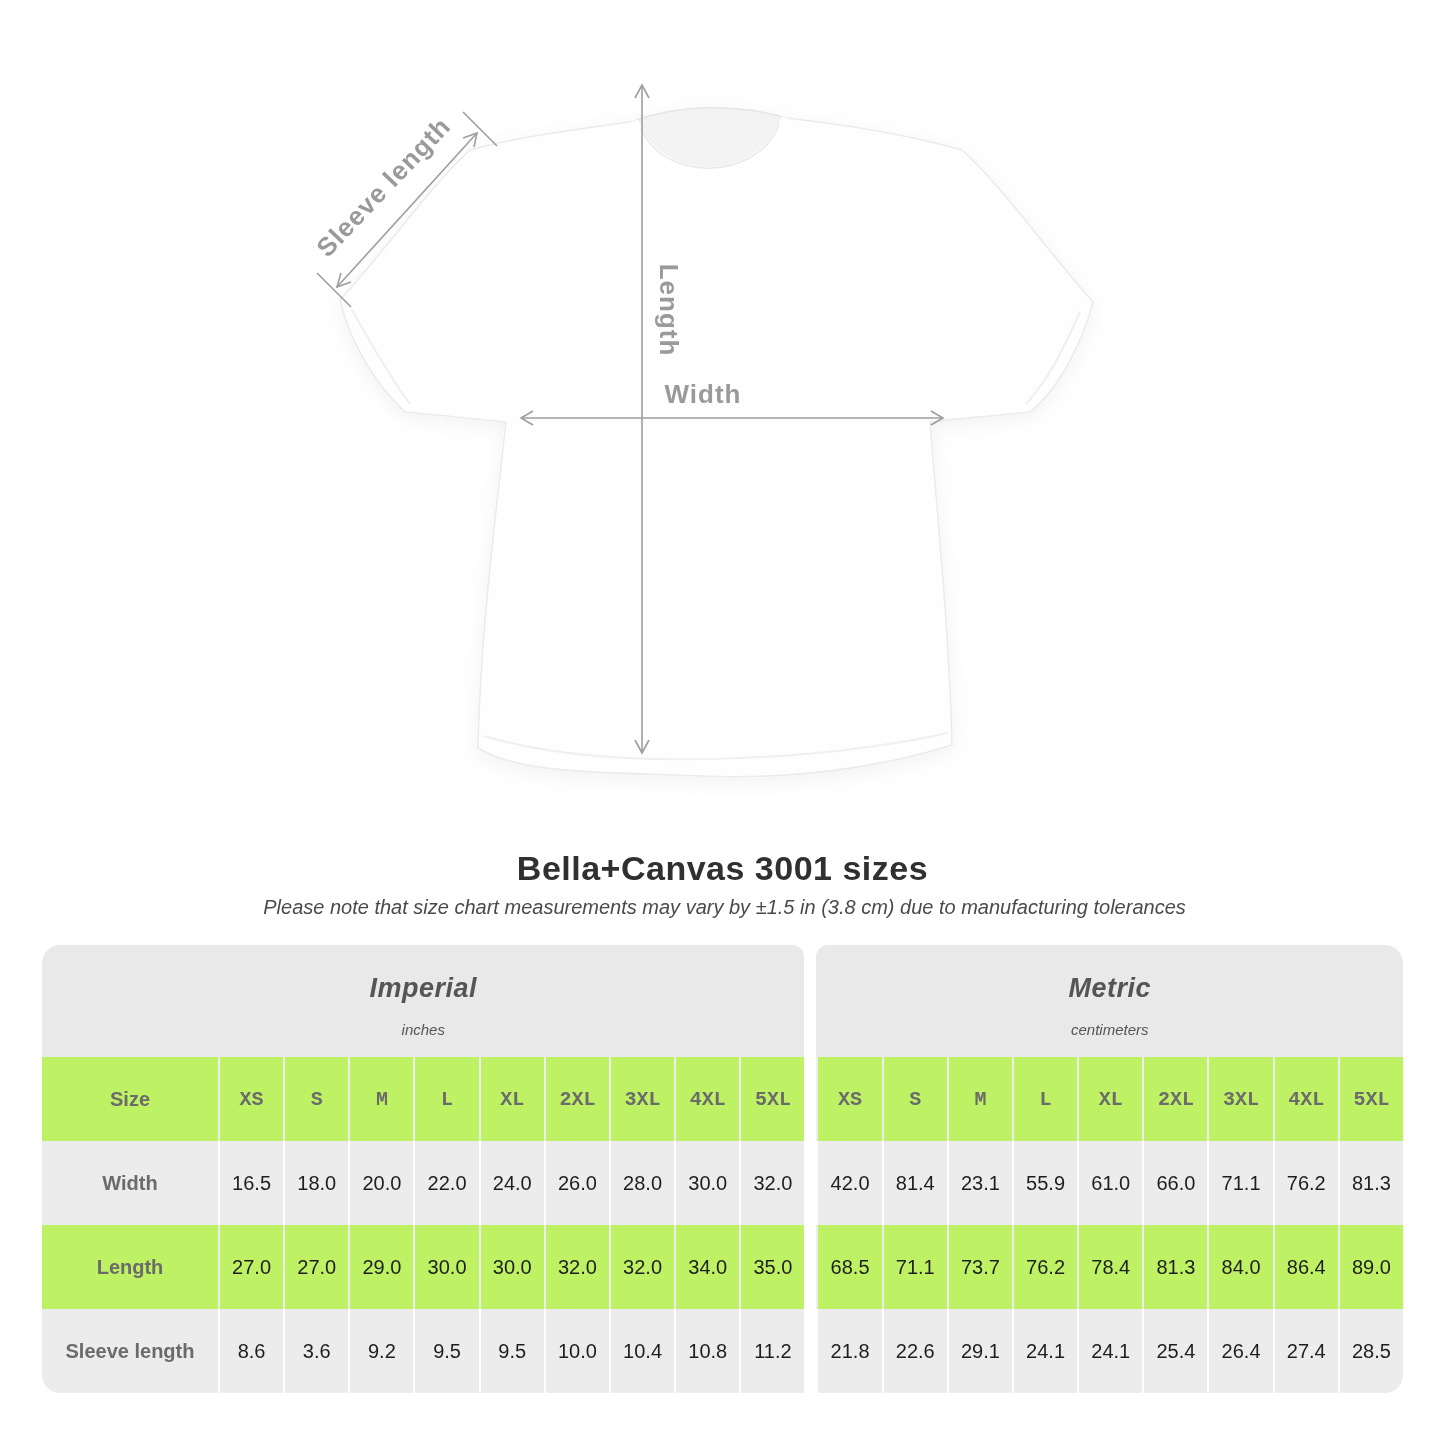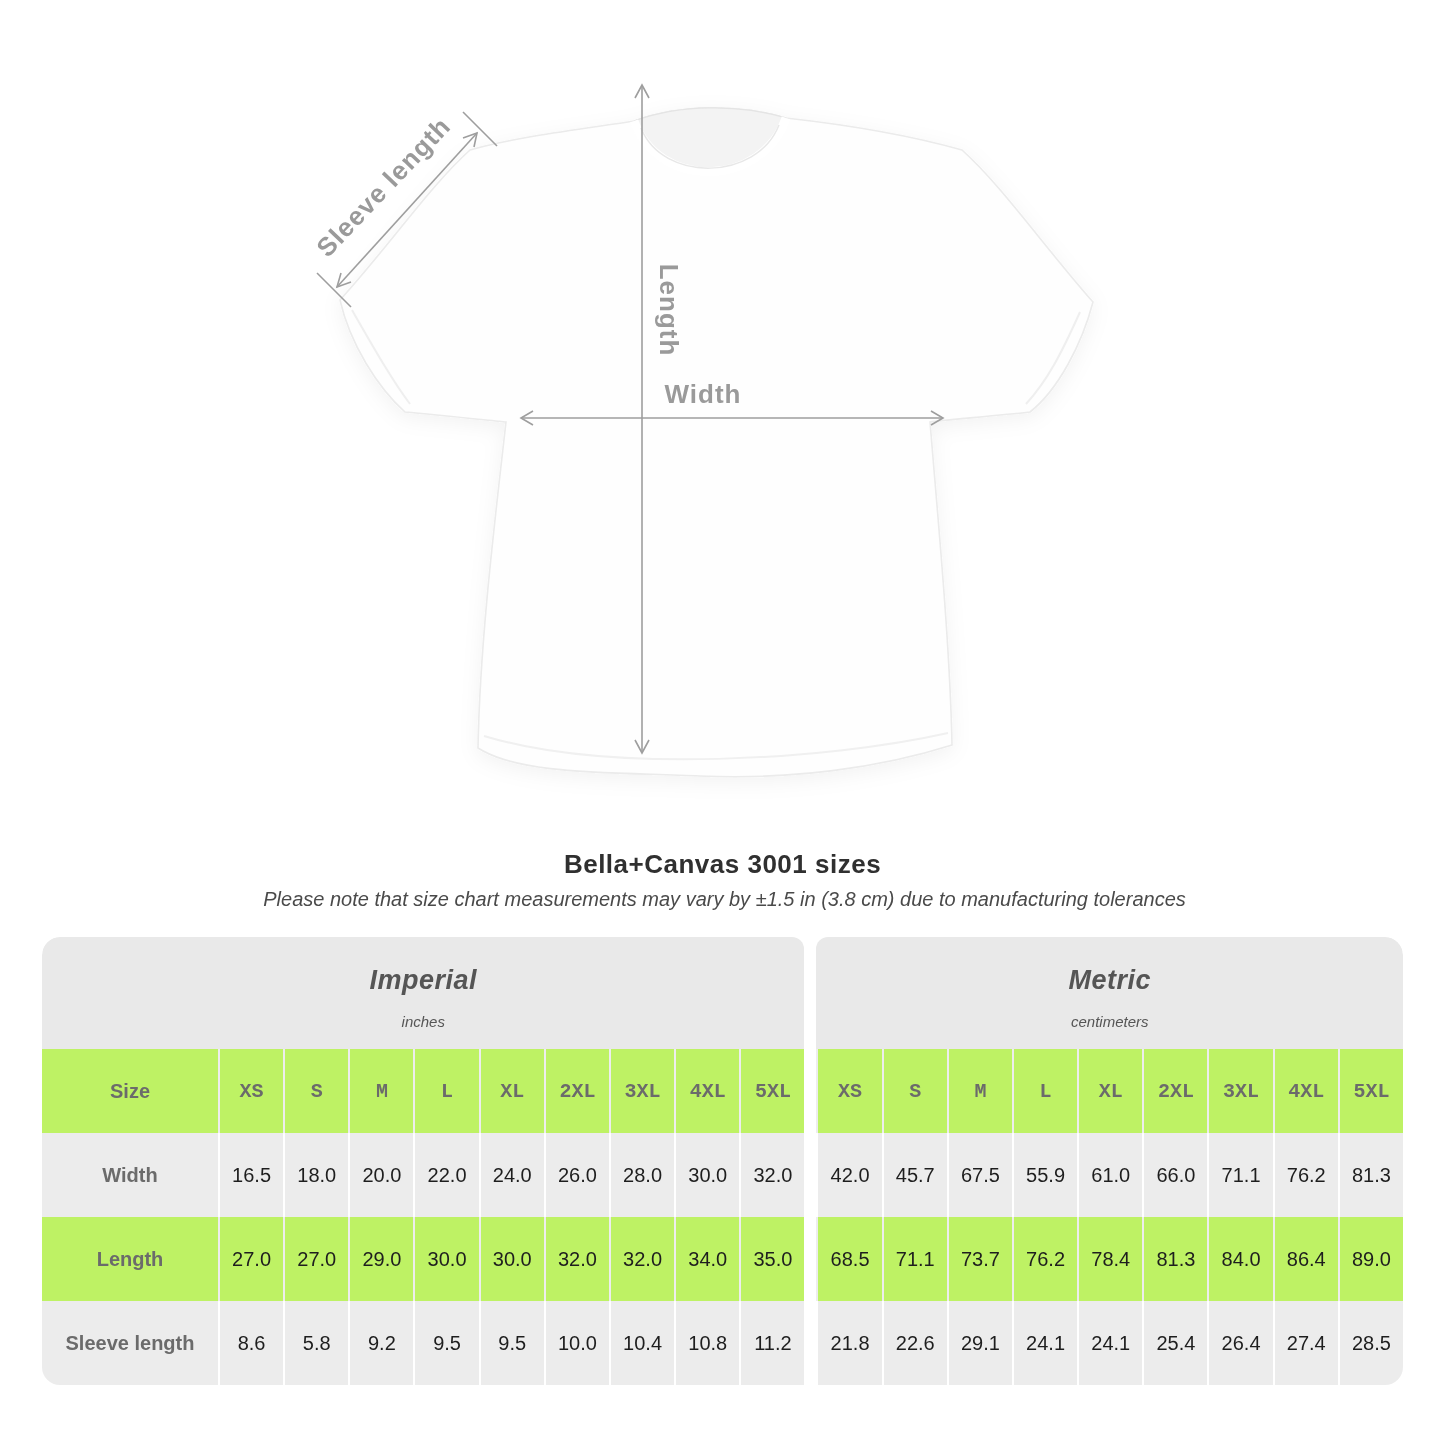--- a/index.html
+++ b/index.html
@@ -5,21 +5,21 @@
   html,body{margin:0;padding:0;background:#ffffff;}
   .page{
     width:1445px;height:1445px;background:#ffffff;overflow:hidden;
     font-family:"Liberation Sans", sans-serif;
   }
   
   .diagram{display:block;width:1445px;height:845px;}
   .dim-label{fill:#9a9a9a;font-family:"Liberation Sans",sans-serif;font-weight:bold;font-size:26px;letter-spacing:1px;}
   
   .chart-title{
-    margin:4px 0 0 0;text-align:center;font-size:26px;font-weight:bold;color:#303030;letter-spacing:.5px;
+    margin:4px 0 0 0;text-align:center;font-size:34px;font-weight:bold;color:#303030;letter-spacing:.5px;
   }
   .chart-subtitle{
     margin:8px 0 0 4px;text-align:center;font-size:20px;font-style:italic;color:#4a4a4a;
   }
   
   .size-table{
     width:1361px;margin:26px auto 0 auto;
     display:grid;
     grid-template-columns:176px repeat(9,1fr) 12px repeat(9,1fr);
     grid-template-rows:112px repeat(4,84px);
@@ -147,22 +147,22 @@
     <div class="c val g sep rg">18.0</div>
     <div class="c val g sep rg">20.0</div>
     <div class="c val g sep rg">22.0</div>
     <div class="c val g sep rg">24.0</div>
     <div class="c val g sep rg">26.0</div>
     <div class="c val g sep rg">28.0</div>
     <div class="c val g sep rg">30.0</div>
     <div class="c val g sep rg">32.0</div>
     <div class="gapcell"></div>
     <div class="c val g sep rg">42.0</div>
-    <div class="c val g sep rg">45.7</div>
-    <div class="c val g sep rg">67.5</div>
+    <div class="c val g sep rg">81.4</div>
+    <div class="c val g sep rg">23.1</div>
     <div class="c val g sep rg">55.9</div>
     <div class="c val g sep rg">61.0</div>
     <div class="c val g sep rg">66.0</div>
     <div class="c val g sep rg">71.1</div>
     <div class="c val g sep rg">76.2</div>
     <div class="c val g sep rg">81.3</div>
 
     <div class="c lab w">Length</div>
     <div class="c val w sep rw">27.0</div>
     <div class="c val w sep rw">27.0</div>
@@ -179,21 +179,21 @@
     <div class="c val w sep rw">73.7</div>
     <div class="c val w sep rw">76.2</div>
     <div class="c val w sep rw">78.4</div>
     <div class="c val w sep rw">81.3</div>
     <div class="c val w sep rw">84.0</div>
     <div class="c val w sep rw">86.4</div>
     <div class="c val w sep rw">89.0</div>
 
     <div class="c lab g">Sleeve length</div>
     <div class="c val g sep rg">8.6</div>
-    <div class="c val g sep rg">5.8</div>
+    <div class="c val g sep rg">3.6</div>
     <div class="c val g sep rg">9.2</div>
     <div class="c val g sep rg">9.5</div>
     <div class="c val g sep rg">9.5</div>
     <div class="c val g sep rg">10.0</div>
     <div class="c val g sep rg">10.4</div>
     <div class="c val g sep rg">10.8</div>
     <div class="c val g sep rg">11.2</div>
     <div class="gapcell"></div>
     <div class="c val g sep rg">21.8</div>
     <div class="c val g sep rg">22.6</div>

